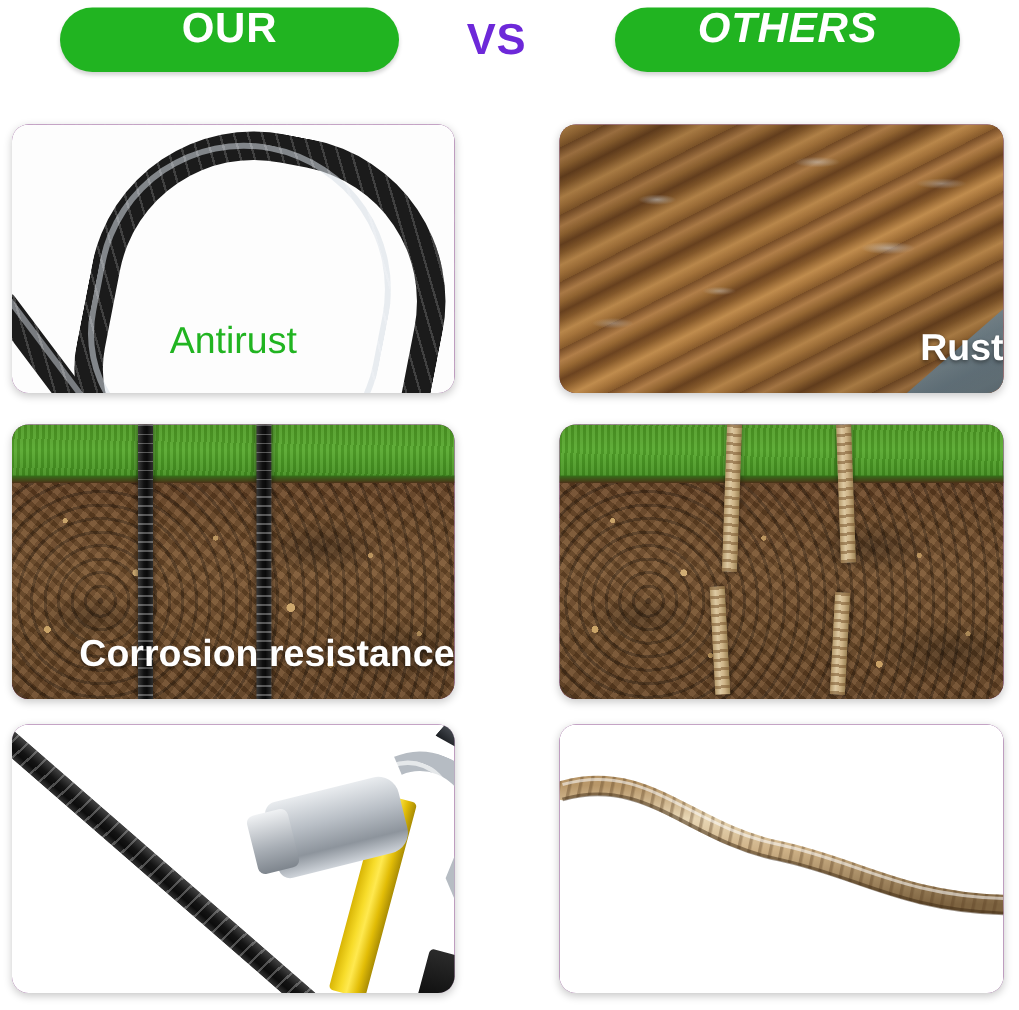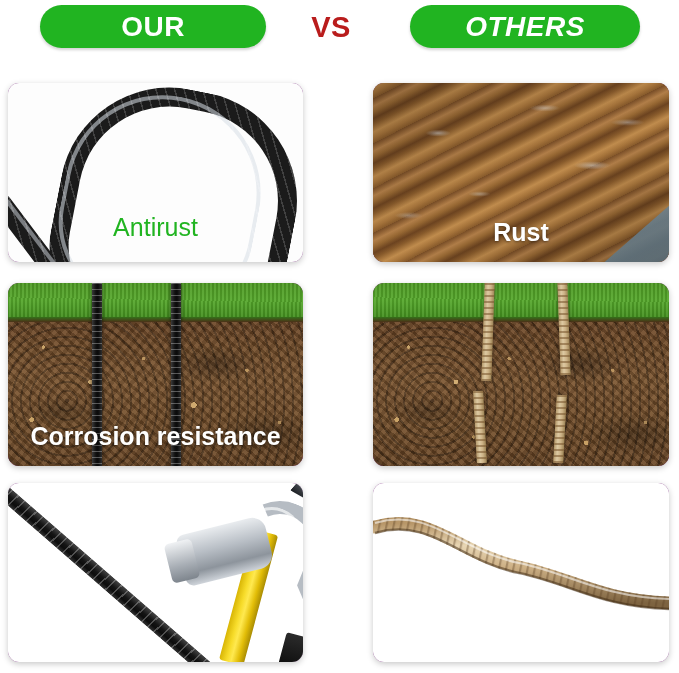--- a/index.html
+++ b/index.html
@@ -13,35 +13,35 @@
 
   
   .header{
     position:absolute;left:0;top:0;width:679px;height:62px;
   }
   .pill{
     position:absolute;top:5px;height:43px;
     background:#21b421;
     border-radius:22px;
     box-shadow:0 2px 3px rgba(0,0,0,.18);
-    display:flex;align-items:center;justify-content:center;
+    display:flex;align-items:flex-start;justify-content:center;
   }
   .pill span{
     color:#ffffff;
     font-weight:bold;
     font-size:28px;
     letter-spacing:.5px;
     line-height:1;
   }
   #pill-our{left:40px;width:226px;}
   #pill-others{left:410px;width:230px;font-style:italic;}
   .vs{
     position:absolute;left:300px;top:8px;width:62px;height:38px;
     display:flex;align-items:center;justify-content:center;
-    color:#b91c1c;font-weight:bold;font-size:29px;letter-spacing:.5px;
+    color:#6d28d9;font-weight:bold;font-size:29px;letter-spacing:.5px;
   }
 
   
   .card{
     position:absolute;
     background:#701a75;
     border-radius:11px;
     box-shadow:0 2px 6px rgba(0,0,0,.22);
     overflow:hidden;
   }
@@ -55,21 +55,21 @@
     position:absolute;left:0;width:100%;
     text-align:center;
     font-size:25px;
     line-height:1;
     z-index:9;
     pointer-events:none;
     white-space:nowrap;
   }
   .label-green{color:#21b421;bottom:22px;}
   .label-white{color:#ffffff;bottom:17px;font-weight:bold;
-    text-shadow:0 1px 3px rgba(0,0,0,.45);}
+    text-shadow:0 1px 3px rgba(0,0,0,.45);text-align:right;}
 
   .art{position:absolute;left:0;top:0;width:100%;height:100%;}
 
   
   #art-antirust{background:#fdfdfd;}
   .jhook-wrap{position:absolute;left:0;top:0;width:100%;height:100%;}
   .jhook-arc{
     position:absolute;left:48px;top:6px;width:200px;height:215px;
     border:19px solid #1b1b1b;
     border-radius:110px 110px 90px 90px;

